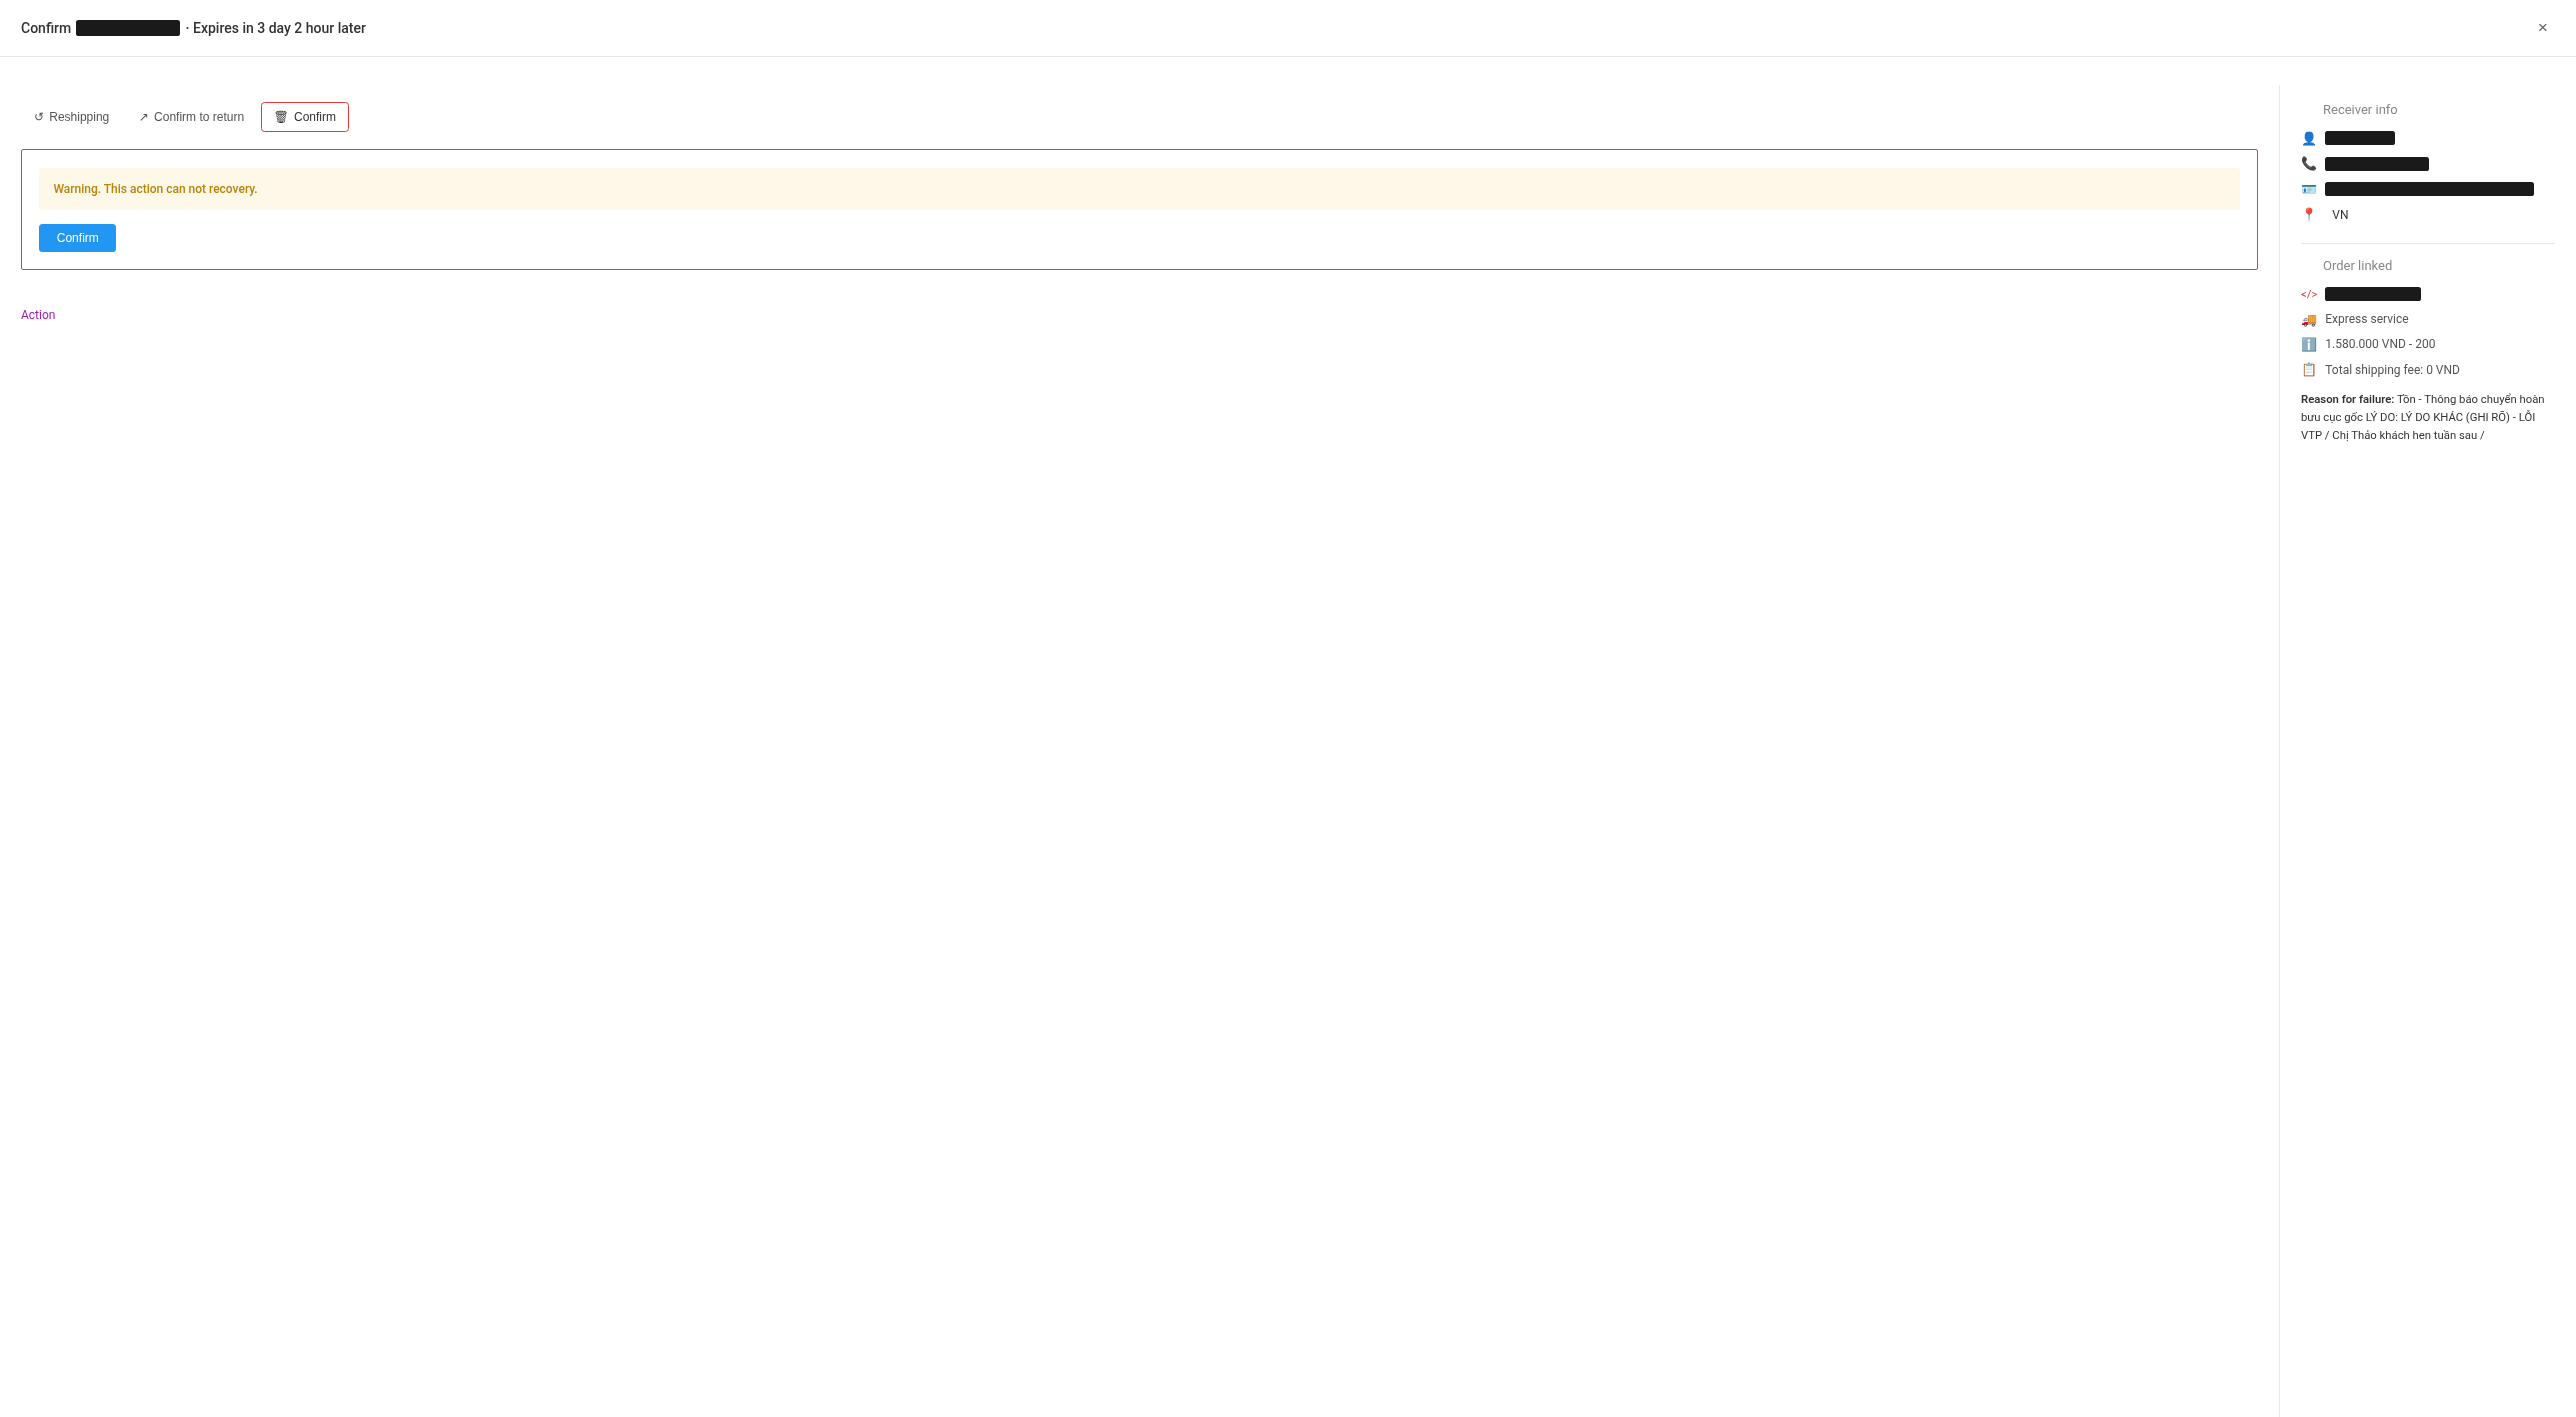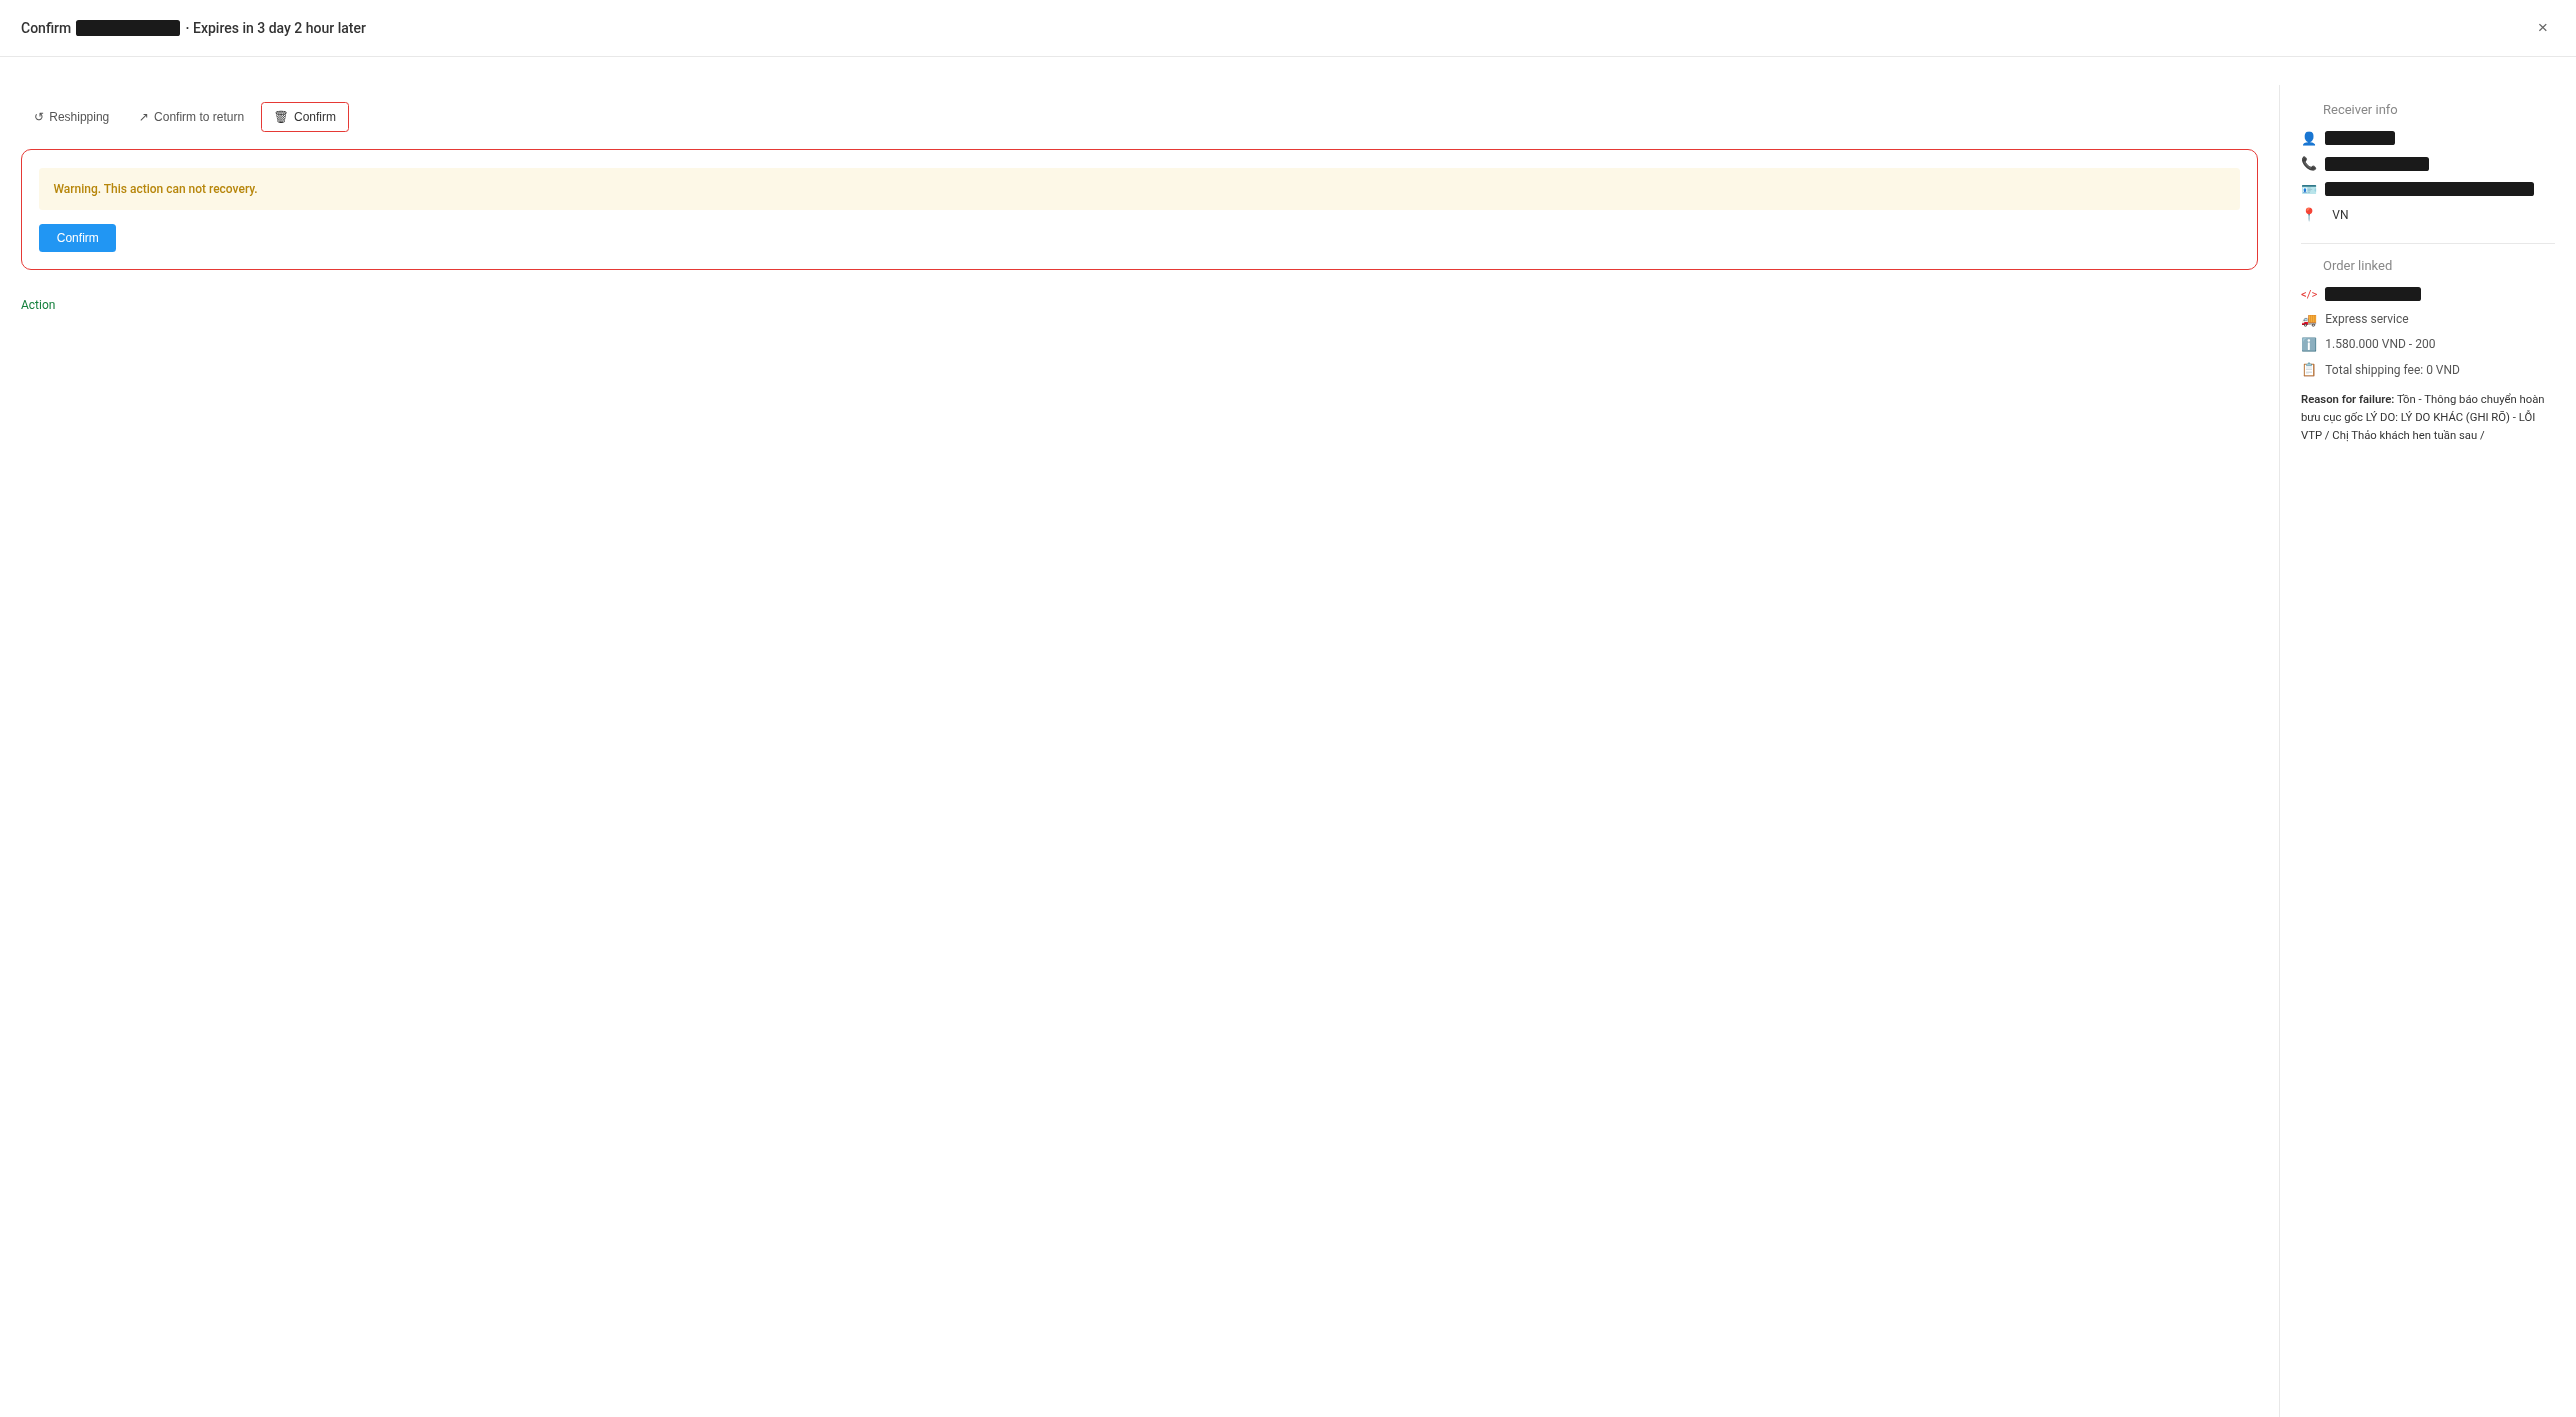--- a/index.html
+++ b/index.html
@@ -87,23 +87,23 @@
     }
     .tab-item.active {
       border: 1.7px solid #e53935;
       color: #333;
     }
     .tab-item .tab-icon {
       font-size: 12px;
     }
     .discard-panel {
       border: 1.7px solid #e53935;
-      border-radius: 10px;
+      border-radius: 2px;
       padding: 17.4px;
-      margin-bottom: 28px;
+      margin-bottom: 38px;
     }
     .warning-box {
       background: #fdf8e7;
       border-radius: 3.5px;
       padding: 14px;
       margin-bottom: 14px;
       color: #b7860b;
       font-size: 12px;
       font-weight: 500;
     }
@@ -114,21 +114,21 @@
       border-radius: 3.5px;
       padding: 7px 17.4px;
       font-size: 12px;
       cursor: pointer;
     }
     .action-section {
       margin-top: 14px;
     }
     .action-label {
       font-size: 12px;
-      color: #15803d;
+      color: #a21caf;
       margin-bottom: 2px;
     }
     .no-action {
       text-align: center;
       color: #999;
       font-size: 12px;
       padding: 35px 0;
     }
     .sidebar-section-title {
       font-size: 13px;

